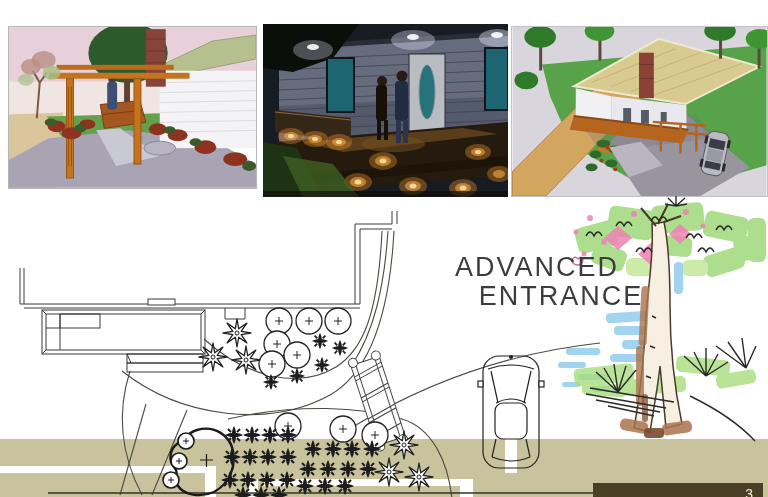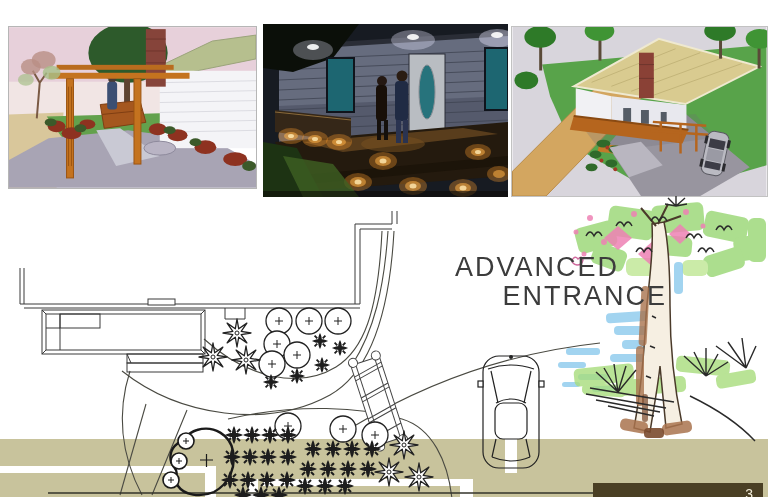--- a/index.html
+++ b/index.html
@@ -10,21 +10,21 @@
   figure.render { position:absolute; overflow:hidden; background:#fff; }
   figure.render svg { display:block; }
   #render-1 { left:8px;   top:10px; width:249px; height:163px; border:1px solid #b6b6b6; }
   #render-2 { left:263px; top:8px;  width:245px; height:173px; }
   #render-3 { left:511px; top:10px; width:257px; height:171px; border:1px solid #c2c2c2; }
   #plan-svg { left:0; top:183px; }
   #tree-svg { left:556px; top:180px; }
   .title-block { left:455px; top:237px; width:212px; line-height:29px;
                  font-size:27px; letter-spacing:2px; color:#3c3c3c; font-weight:400; }
   .title-line1 { text-align:left; }
-  .title-line2 { text-align:right; }
+  .title-line2 { text-align:center; }
   .footer-bar { left:593px; top:467px; width:170px; height:21px; background:#4a3f24;
                 display:flex; align-items:center; justify-content:flex-end;
                 padding-right:10px; z-index:5; }
   .page-number { color:#f2ecd8; font-size:14px; }
 </style>
 </head>
 <body>
 
 <div class="page">
 

